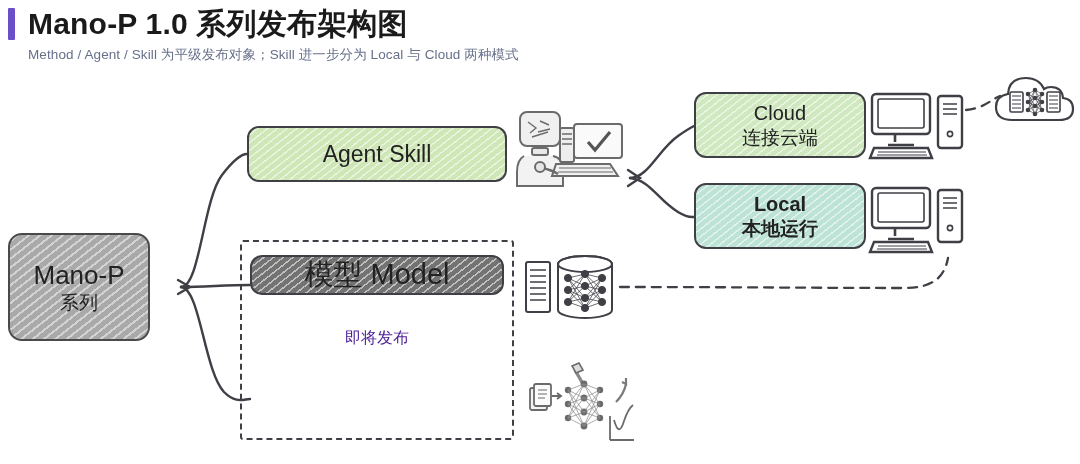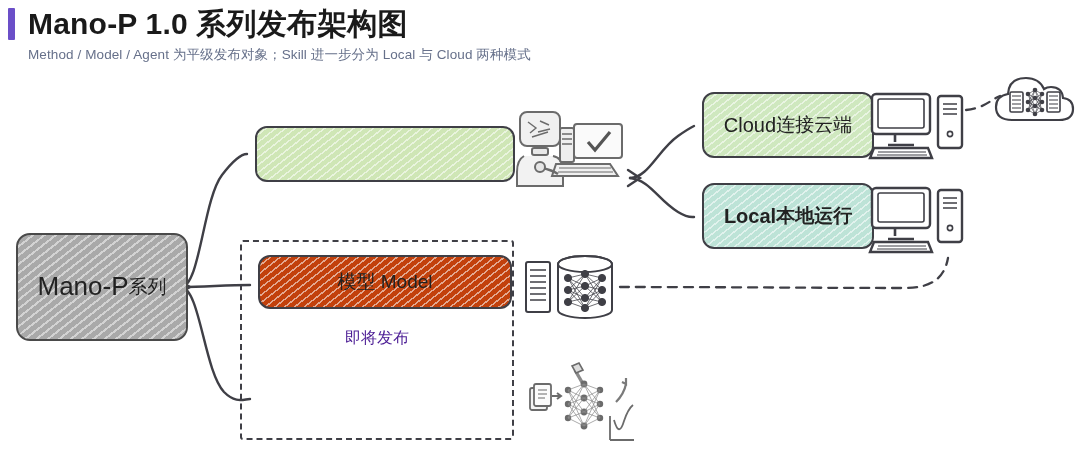--- a/index.html
+++ b/index.html
@@ -30,58 +30,57 @@
 
   
   #canvas { position: absolute; left: 0; top: 0; width: 1080px; height: 464px; }
   #wires { position: absolute; left: 0; top: 0; width: 1080px; height: 464px; pointer-events: none; }
 
   
   .node {
     position: absolute;
     border: 2.2px solid #3f3f46;
     border-radius: 12px;
-    display: flex; flex-direction: row;
+    display: flex; flex-direction: column;
     align-items: center; justify-content: center;
     color: #222; text-align: center;
     line-height: 1.22;
     overflow: hidden;
-    margin-left: 8px;
   }
   .node .hatch {
     position: absolute; inset: 0;
     background-image: repeating-linear-gradient(
       -38deg, rgba(255,255,255,0.55) 0px, rgba(255,255,255,0.55) 1.5px,
       rgba(255,255,255,0) 1.5px, rgba(255,255,255,0) 6px);
     pointer-events: none;
   }
   .node .label { position: relative; z-index: 2; }
 
   #node-root {
-    left: 8px; top: 233px; width: 172px; height: 108px;
+    left: 8px; top: 233px; width: 142px; height: 108px;
     background: #b4b4b4;
     font-size: 25px;
     border-color: #4a4a4a;
     border-radius: 14px;
   }
   #node-root .hatch {
     background-image: repeating-linear-gradient(
       -38deg, rgba(255,255,255,0.42) 0px, rgba(255,255,255,0.42) 2px,
       rgba(120,120,120,0.18) 2px, rgba(120,120,120,0.18) 7px);
   }
   #node-root .l1 { font-size: 26px; }
   #node-root .l2 { font-size: 19px; }
 
   #node-skill {
     left: 247px; top: 126px; width: 260px; height: 56px;
     background: #cfe6b6; font-size: 23px;
   }
   #node-model {
-    left: 250px; top: 255px; width: 254px; height: 54px;
-    background: #c2410c; font-size: 19px;
+    left: 250px; top: 255px; width: 254px; height: 40px;
+    background: #737373; font-size: 29px;
   }
   #node-method {
     left: 250px; top: 370px; width: 254px; height: 58px;
     background: #ddc8ec; font-size: 23px;
   }
   #node-cloud {
     left: 694px; top: 92px; width: 172px; height: 66px;
     background: #cfe8bf; font-size: 20px;
   }
   #node-local {
@@ -104,21 +103,21 @@
 
   
   .icon-art { position: absolute; }
 </style>
 </head>
 <body>
 <div id="root">
 
   <div class="accent-bar"></div>
   <div class="page-title">Mano-P 1.0 系列发布架构图</div>
-  <div class="page-subtitle">Method / Model / Agent 为平级发布对象；Skill 进一步分为 Local 与 Cloud 两种模式</div>
+  <div class="page-subtitle">Method / Agent / Skill 为平级发布对象；Skill 进一步分为 Local 与 Cloud 两种模式</div>
 
   <div id="canvas">
 
     <svg id="wires" viewBox="0 0 1080 464">
       <g fill="none" stroke="#3f3f46" stroke-width="2.4" stroke-linecap="round">
 
         <path d="M181,287 C200,287 203,200 222,175 C235,158 243,154 247,154"></path>
 
         <path d="M181,287 C205,287 225,285 250,285"></path>
 
@@ -144,20 +143,21 @@
     <div id="group-upcoming-label">即将发布</div>
 
     <div class="node" id="node-root">
       <div class="hatch"></div>
       <div class="label l1">Mano-P</div>
       <div class="label l2">系列</div>
     </div>
 
     <div class="node" id="node-skill">
       <div class="hatch"></div>
+      <div class="label">Agent Skill</div>
     </div>
 
     <div class="node" id="node-model">
       <div class="hatch"></div>
       <div class="label">模型 Model</div>
     </div>
 
 
     <div class="node" id="node-cloud">
       <div class="hatch"></div>

